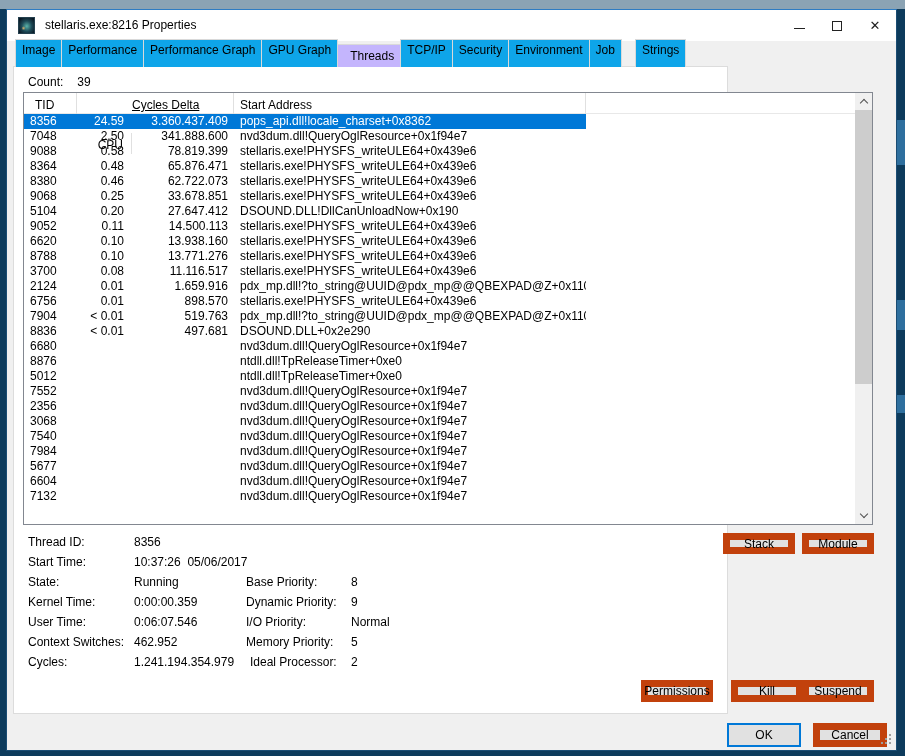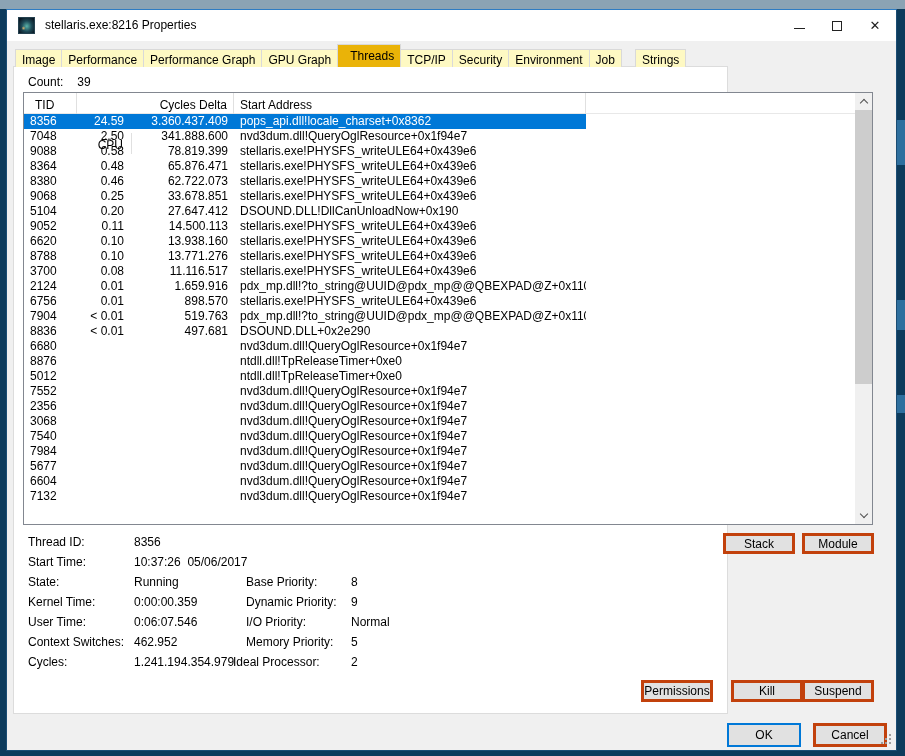--- a/index.html
+++ b/index.html
@@ -19,37 +19,37 @@
                           radial-gradient(ellipse at 52% 55%, #59b2a8 0%, #1d4a57 45%, #0a1824 85%); }
   .title-text { position:absolute; left:38px; top:8px; font-size:12px; color:#000; white-space:nowrap; }
   .win-btns { position:absolute; right:2px; top:0; height:31px; display:flex; }
   .win-btn { width:38px; height:31px; display:flex; align-items:center; justify-content:center; }
   .glyph-min { width:11px; height:0; border-top:1px solid #222; margin-top:6px; }
   .glyph-max { width:10px; height:10px; border:1px solid #222; }
   .glyph-close { font-size:13px; color:#222; line-height:1; }
 
   
   .tab-strip { position:absolute; left:8px; top:34px; height:23px; display:flex; align-items:flex-end; z-index:3; }
-  .tab { height:18px; background:#fef9c3; border:1px solid #d9d9d9; border-bottom:none;
+  .tab { height:28px; background:#0ea5e9; border:1px solid #d9d9d9; border-bottom:none;
          font-size:12px; color:#000; padding:3px 6px 0 6px; white-space:nowrap; margin-right:-1px; }
-  .tab.selected { height:23px; background:#eab308; border-color:#d9d9d9; padding-top:4px; position:relative; z-index:4;padding-left:12px; }
+  .tab.selected { height:23px; background:#c4b5fd; border-color:#d9d9d9; padding-top:4px; position:relative; z-index:4;padding-left:12px; }
   .tab.gap { margin-left:14px; }
 
   
   .panel { position:absolute; left:6px; top:56px; width:715px; height:648px; background:#ffffff; border:1px solid #dcdcdc; z-index:2;padding-left:43px; }
   .count-row { position:absolute; left:14px; top:8px; font-size:12px; color:#000; }
   .count-row .val { margin-left:14px; }
 
   
   .listview { position:absolute; left:9px; top:25px; width:850px; height:433px; border:1px solid #828790; background:#fff; }
   .lv-header { position:absolute; left:0; top:0; height:21px; width:831px; display:flex; background:#fff; border-bottom:1px solid #e8e8e8; }
   .hcell { height:21px; border-right:1px solid #e0e0e0; font-size:12px; color:#000; display:flex; align-items:flex-end; padding-bottom:2px; position:relative; }
   .hc-tid  { width:53px;  padding-left:11px; }
   .hc-cpu  { width:55px;  justify-content:flex-end; padding-right:8px;margin-top:40px; }
-  .hc-cyc  { width:102px; justify-content:flex-end; padding-right:6px; }
+  .hc-cyc  { width:102px; padding-right:6px;text-decoration:underline; }
   .hc-addr { width:352px; padding-left:6px; }
   .hc-fill { flex:1; border-right:none; }
   .sort-chev { position:absolute; top:3px; right:20px; width:5px; height:5px;
                border-right:1px solid #707070; border-bottom:1px solid #707070; transform:rotate(45deg); }
 
   .lv-body { position:absolute; left:0; top:21px; width:831px; height:411px; overflow:hidden; }
   .row { height:15px; display:flex; font-size:12px; line-height:15px; color:#000; white-space:nowrap; }
   .row.sel { background:linear-gradient(#0078d7,#0078d7) left top / 562px 100% no-repeat; color:#fff; }
   .cell { overflow:hidden; }
   .c-tid  { width:53px;  padding-left:6px; }
@@ -64,21 +64,21 @@
   .chev-up { width:6px; height:6px; border-left:1px solid #505050; border-top:1px solid #505050; transform:rotate(45deg); margin-top:3px; }
   .chev-down { width:6px; height:6px; border-right:1px solid #505050; border-bottom:1px solid #505050; transform:rotate(45deg); margin-bottom:3px; }
   .sb-thumb { position:absolute; left:0; top:17px; width:17px; height:274px; background:#cdcdcd; }
 
   
   .details { position:absolute; left:0; top:468px; width:100%; font-size:12px; color:#000; }
   .d-row { position:absolute; white-space:pre; }
   .d-value { position:absolute; white-space:pre; }
 
   
-  .btn { position:absolute; background:#e1e1e1; border:3px solid #c2410c; font-size:12px; color:#000;
+  .btn { position:absolute; background:#e1e1e1; border:7px solid #c2410c; font-size:12px; color:#000;
          display:flex; align-items:center; justify-content:center; font-family:"Liberation Sans", sans-serif; }
   .btn-stack   { left:709px; top:466px; width:72px; height:21px; }
   .btn-module  { left:788px; top:466px; width:72px; height:21px; }
   .btn-perms   { left:627px; top:613px; width:72px; height:22px; }
   .btn-kill    { left:709px; top:613px; width:72px; height:22px;margin-left:8px; }
   .btn-suspend { left:788px; top:613px; width:72px; height:22px; }
 
   
   .footer { position:absolute; left:0; top:695px; width:100%; height:45px; background:#f0f0f0; }
   .btn-ok { left:720px; top:713px; width:74px; height:24px; border:2px solid #0078d7; }
@@ -337,21 +337,21 @@
         </div>
       <div>
           <div class="d-row" style="left: 232px; top: 40px;">Base Priority:</div>
           <div class="d-value" style="left: 337px; top: 40px;">8</div>
           <div class="d-row" style="left: 232px; top: 60px;">Dynamic Priority:</div>
           <div class="d-value" style="left: 337px; top: 60px;">9</div>
           <div class="d-row" style="left: 232px; top: 80px;">I/O Priority:</div>
           <div class="d-value" style="left: 337px; top: 80px;">Normal</div>
           <div class="d-row" style="left: 232px; top: 100px;">Memory Priority:</div>
           <div class="d-value" style="left: 337px; top: 100px;">5</div>
-          <div class="d-row" style="left: 219px; top: 120px;">Ideal Processor:</div>
+          <div class="d-row" style="left: 236px; top: 120px;">Ideal Processor:</div>
           <div class="d-value" style="left: 337px; top: 120px;">2</div>
         </div>
     </div>
 
     <div class="btn btn-stack">Stack</div>
     <div class="btn btn-module">Module</div>
     <div class="btn btn-perms">Permissions</div>
     <div class="btn btn-kill">Kill</div>
     <div class="btn btn-suspend">Suspend</div>
   </div>

